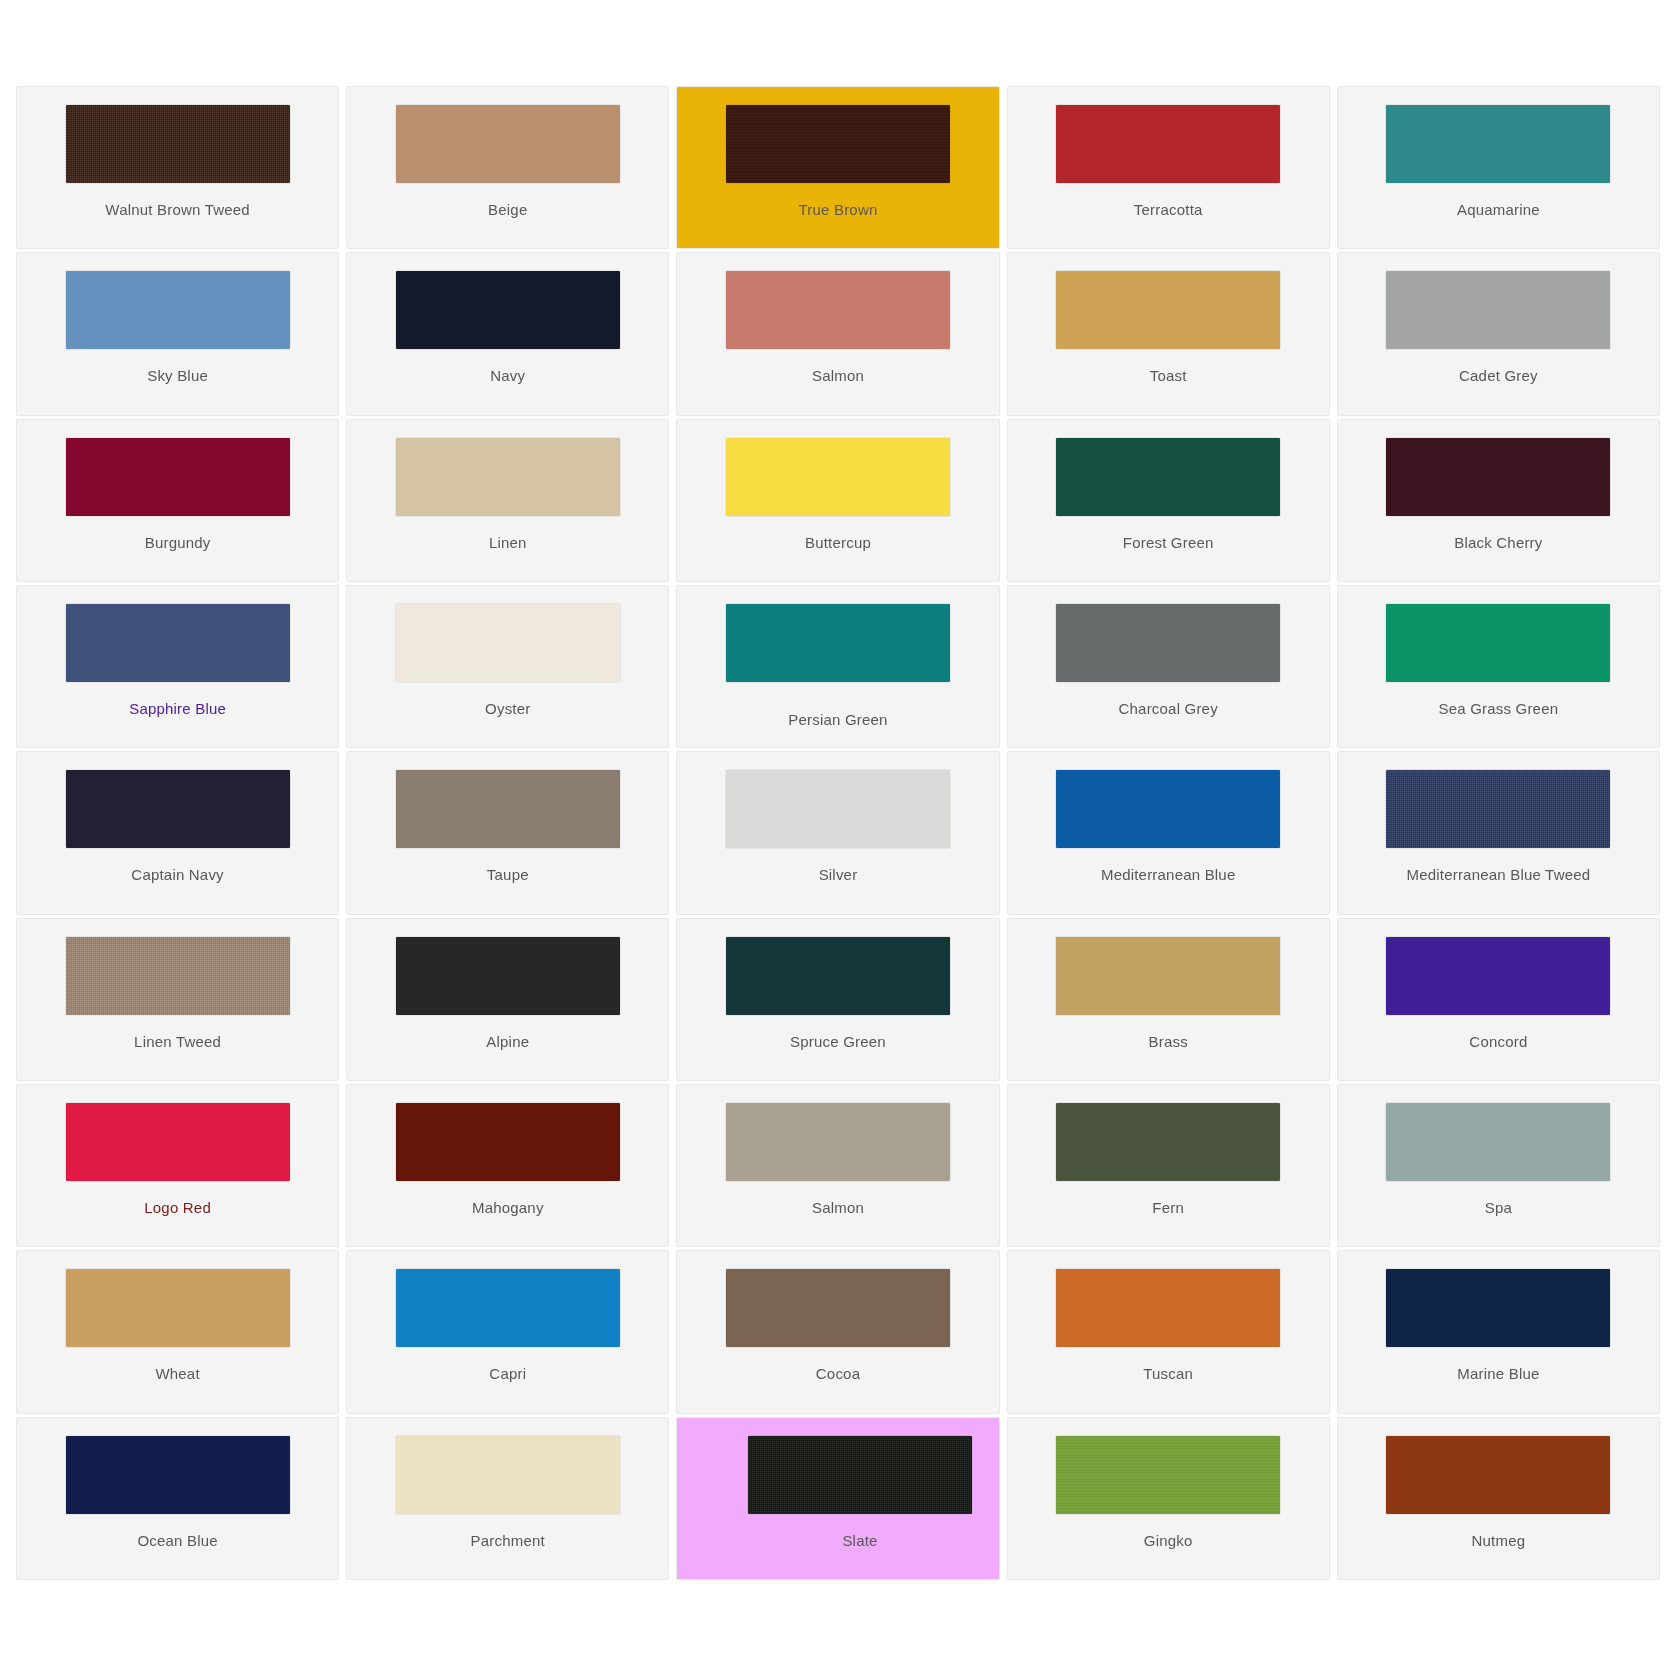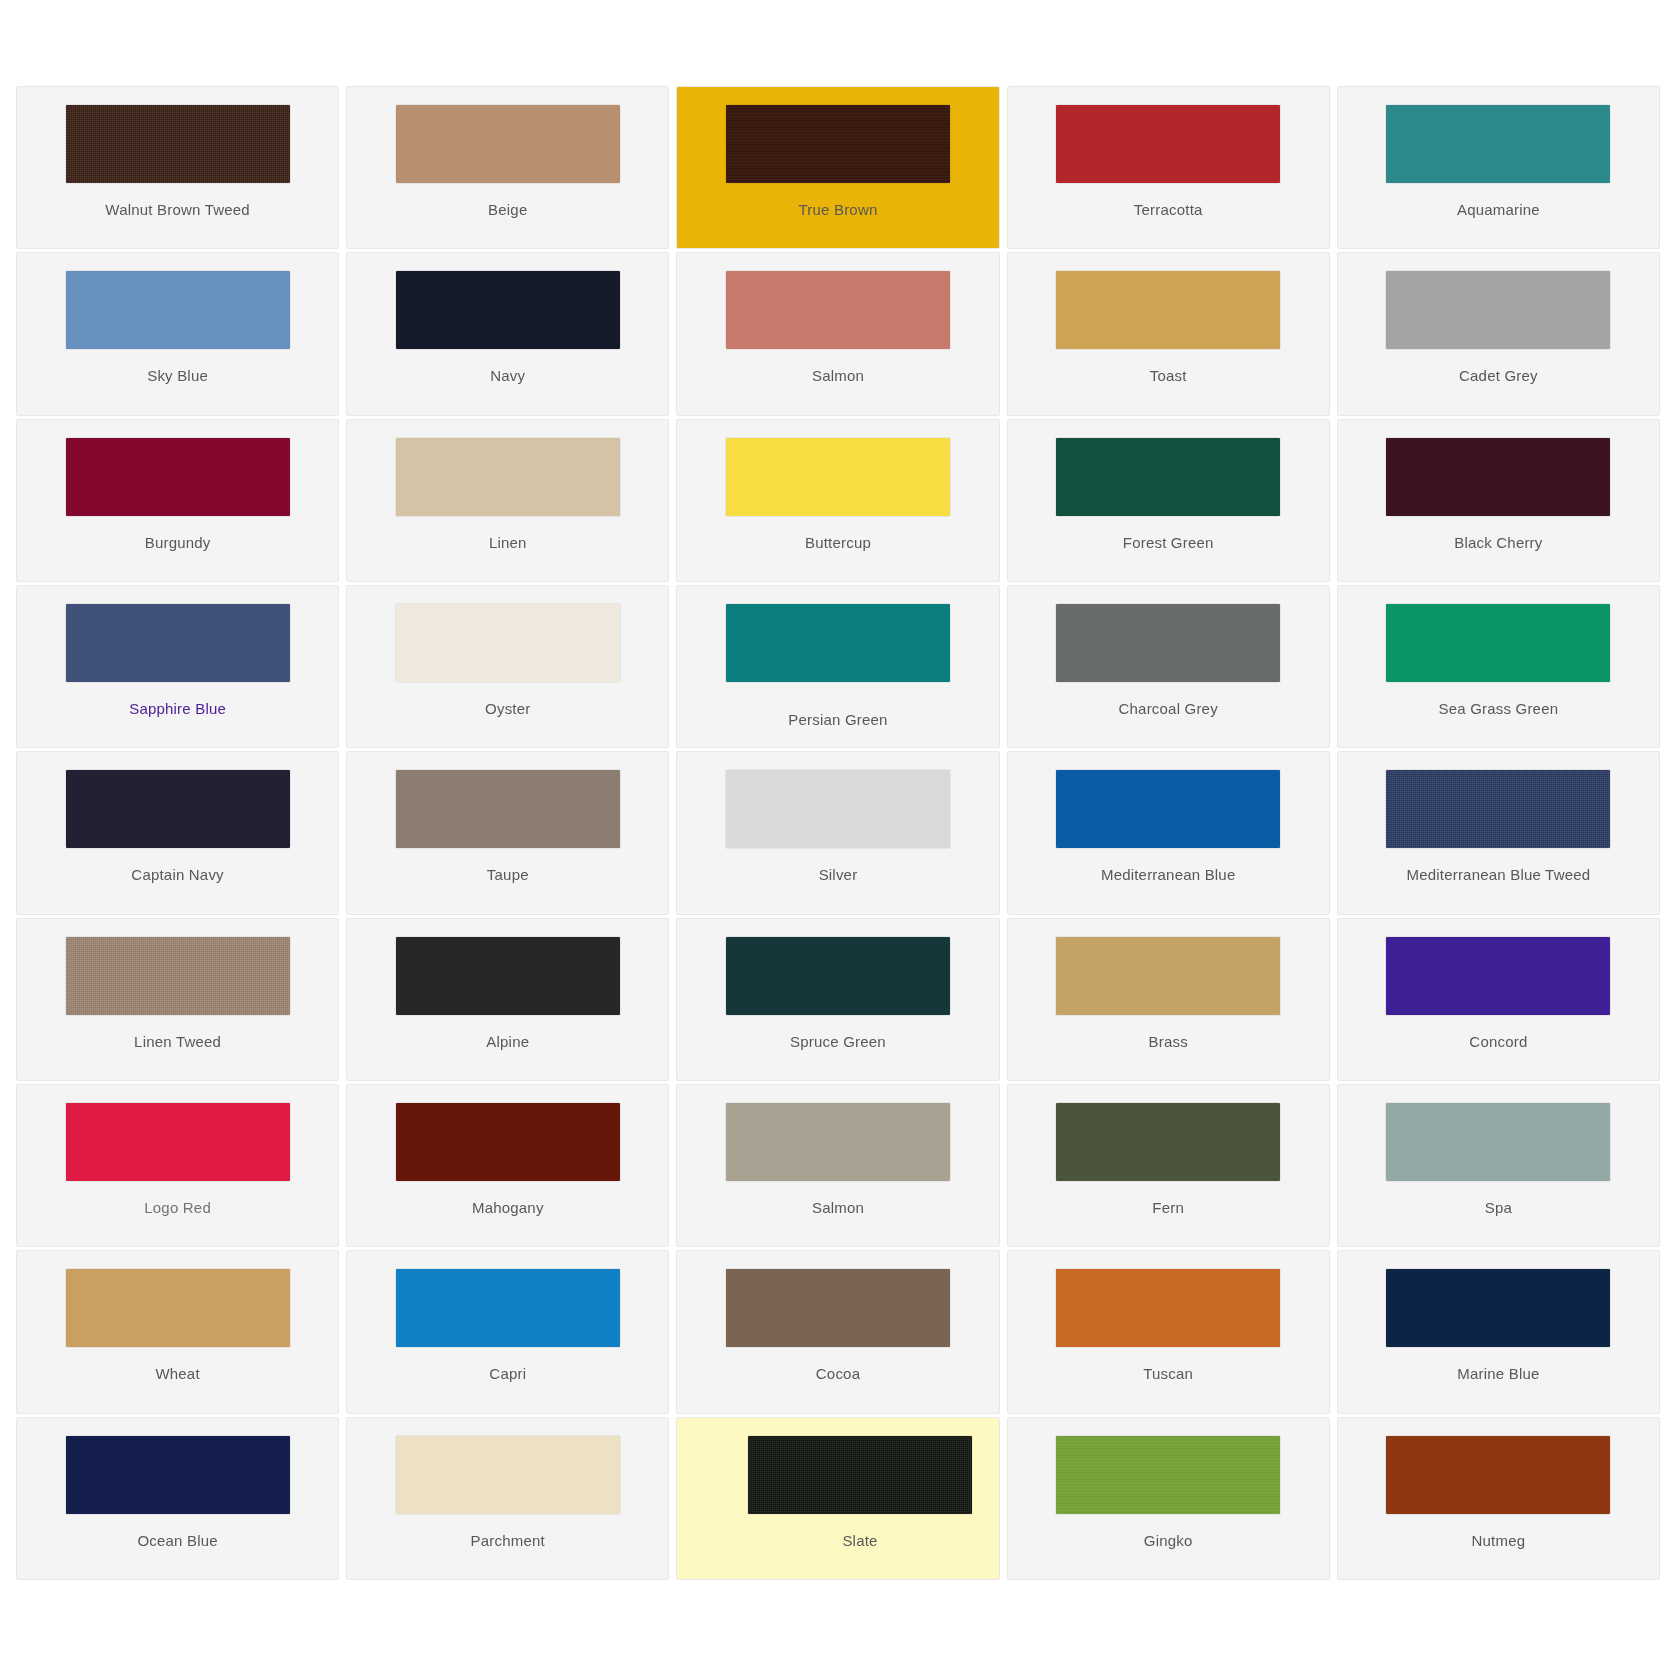--- a/index.html
+++ b/index.html
@@ -200,21 +200,21 @@
     <div class="swatch-card" style="background: rgb(244, 244, 244); border-color: rgb(232, 232, 232);">
       <div class="swatch-chip" title="Brass" style="background: rgb(196, 162, 99);"></div>
       <div class="swatch-label" style="color: rgb(88, 88, 88);">Brass</div>
     </div>
     <div class="swatch-card" style="background: rgb(244, 244, 244); border-color: rgb(232, 232, 232);">
       <div class="swatch-chip" title="Concord" style="background: rgb(63, 31, 150);"></div>
       <div class="swatch-label" style="color: rgb(88, 88, 88);">Concord</div>
     </div>
     <div class="swatch-card" style="background: rgb(244, 244, 244); border-color: rgb(232, 232, 232);">
       <div class="swatch-chip" title="Logo Red" style="background: rgb(224, 27, 67);"></div>
-      <div class="swatch-label" style="color: #737373;">Logo Red</div>
+      <div class="swatch-label" style="color: #7f1d1d;">Logo Red</div>
     </div>
     <div class="swatch-card" style="background: rgb(244, 244, 244); border-color: rgb(232, 232, 232);">
       <div class="swatch-chip" title="Mahogany" style="background: rgb(101, 22, 9);"></div>
       <div class="swatch-label" style="color: rgb(88, 88, 88);">Mahogany</div>
     </div>
     <div class="swatch-card" style="background: rgb(244, 244, 244); border-color: rgb(232, 232, 232);">
       <div class="swatch-chip" title="Aspen" style="background: rgb(169, 162, 146);"></div>
       <div class="swatch-label" style="color: rgb(88, 88, 88);">Salmon</div>
     </div>
     <div class="swatch-card" style="background: rgb(244, 244, 244); border-color: rgb(232, 232, 232);">
@@ -246,21 +246,21 @@
       <div class="swatch-label" style="color: rgb(88, 88, 88);">Marine Blue</div>
     </div>
     <div class="swatch-card" style="background: rgb(244, 244, 244); border-color: rgb(232, 232, 232);">
       <div class="swatch-chip" title="Ocean Blue" style="background: rgb(20, 30, 77);"></div>
       <div class="swatch-label" style="color: rgb(88, 88, 88);">Ocean Blue</div>
     </div>
     <div class="swatch-card" style="background: rgb(244, 244, 244); border-color: rgb(232, 232, 232);">
       <div class="swatch-chip" title="Parchment" style="background: rgb(236, 225, 194);"></div>
       <div class="swatch-label" style="color: rgb(88, 88, 88);">Parchment</div>
     </div>
-    <div class="swatch-card" style="background: #fef9c3; border-color: rgb(232, 232, 232); padding-left: 44px;">
+    <div class="swatch-card" style="background: #f0abfc; border-color: rgb(232, 232, 232); padding-left: 44px;">
       <div class="swatch-chip tex" title="Slate" style="background: rgb(17, 21, 15);"></div>
       <div class="swatch-label" style="color: rgb(88, 88, 88);">Slate</div>
     </div>
     <div class="swatch-card" style="background: rgb(244, 244, 244); border-color: rgb(232, 232, 232);">
       <div class="swatch-chip soft" title="Gingko" style="background: rgb(119, 163, 58);"></div>
       <div class="swatch-label" style="color: rgb(88, 88, 88);">Gingko</div>
     </div>
     <div class="swatch-card" style="background: rgb(244, 244, 244); border-color: rgb(232, 232, 232);">
       <div class="swatch-chip" title="Nutmeg" style="background: rgb(141, 56, 19);"></div>
       <div class="swatch-label" style="color: rgb(88, 88, 88);">Nutmeg</div>

